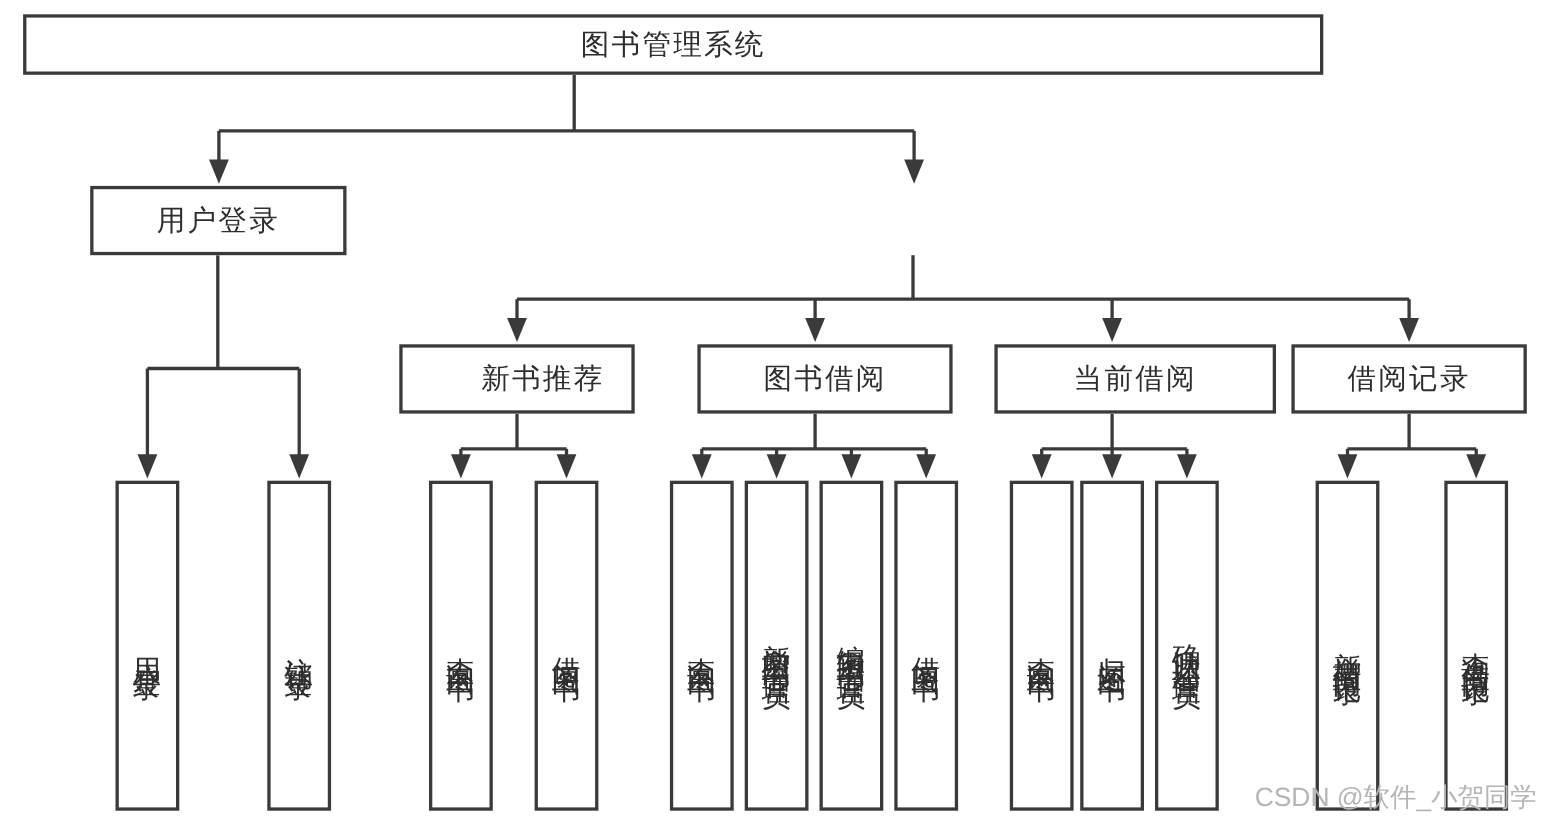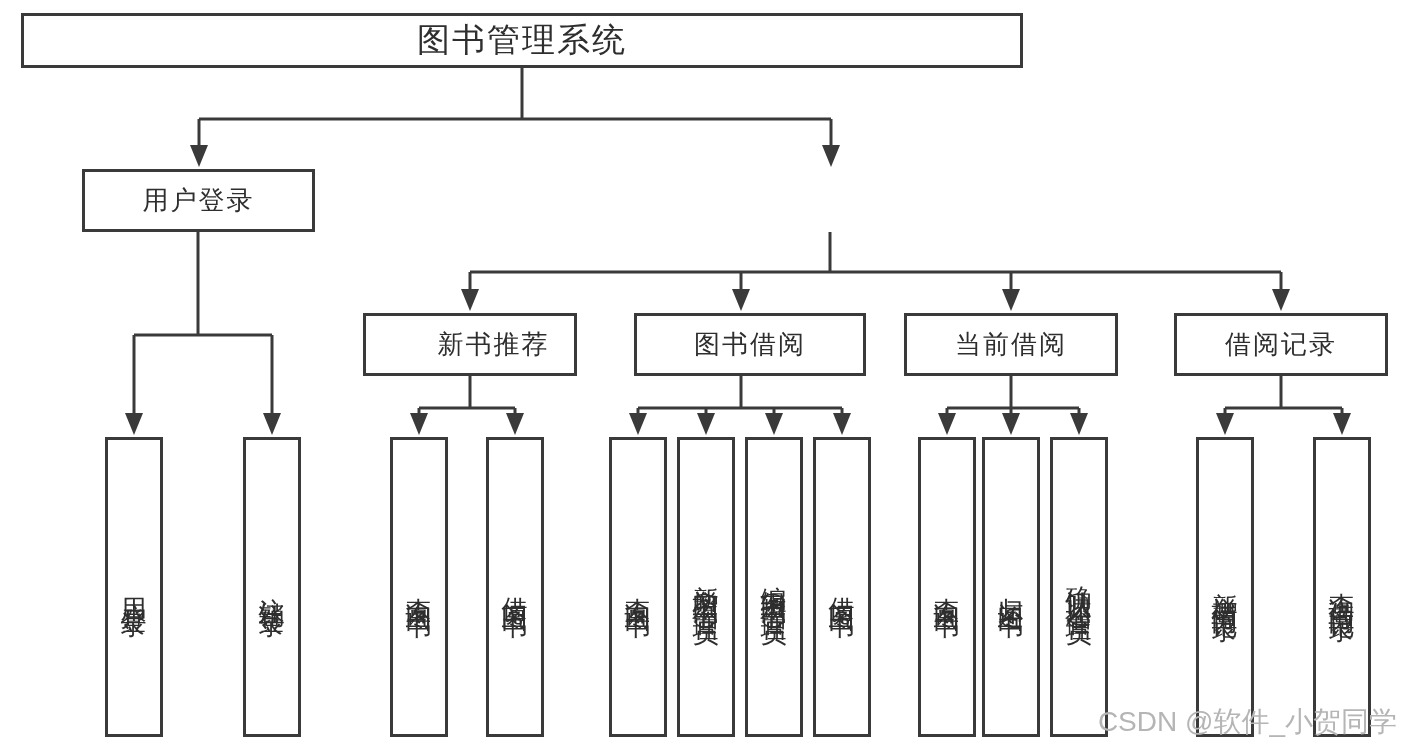--- a/index.html
+++ b/index.html
@@ -41,22 +41,22 @@
     color: var(--text);
     z-index: 2;
   }
   .hbox {
     font-size: 26px;
     letter-spacing: 2px;
     height: 63px;
   }
   .root-box {
     left: 21px; top: 13px;
-    width: 1002px; height: 55px;
-    font-size: 33px;
+    width: 1182px; height: 55px;
+    font-size: 26px;
     letter-spacing: 2px;
     text-align: center;
   }
   .leaf {
     top: 437px;
     width: 58px; height: 300px;
     font-size: 26px;
     writing-mode: vertical-rl;
     text-orientation: mixed;
     letter-spacing: 5px;
@@ -64,21 +64,21 @@
     text-align: center;
   }
 
   
   #node-user-login     { left: 82px;  top: 169px; width: 233px; }
   #node-book-management{ left: 712px; top: 169px; width: 234px; }
 
   
   #node-new-book-recommend { left: 363px;  top: 313px; width: 214px; padding-left: 47px; }
   #node-book-borrowing     { left: 634px;  top: 313px; width: 232px; justify-content: center; }
-  #node-current-borrowing  { left: 904px;  top: 313px; width: 214px; }
+  #node-current-borrowing  { left: 904px;  top: 313px; width: 256px; }
   #node-borrowing-records  { left: 1174px; top: 313px; width: 214px; font-family: Liberation Mono, monospace; }
 
   
   #leaf-0  { left: 105px; }
   #leaf-1  { left: 243px; }
   #leaf-2  { left: 390px; }
   #leaf-3  { left: 486px; }
   #leaf-4  { left: 609px; }
   #leaf-5  { left: 677px; }
   #leaf-6  { left: 745px; }
@@ -86,21 +86,21 @@
   #leaf-8  { left: 918px; }
   #leaf-9  { left: 982px; }
   #leaf-10 { left: 1050px; }
   #leaf-11 { left: 1196px; }
   #leaf-12 { left: 1313px; }
 
   #watermark {
     position: absolute;
     right: 8px;
     bottom: 6px;
-    font-size: 28px;
+    font-size: 24px;
     color: var(--watermark);
     z-index: 3;
     white-space: nowrap;
   }
 </style>
 </head>
 <body>
 
 <div id="canvas">
 

